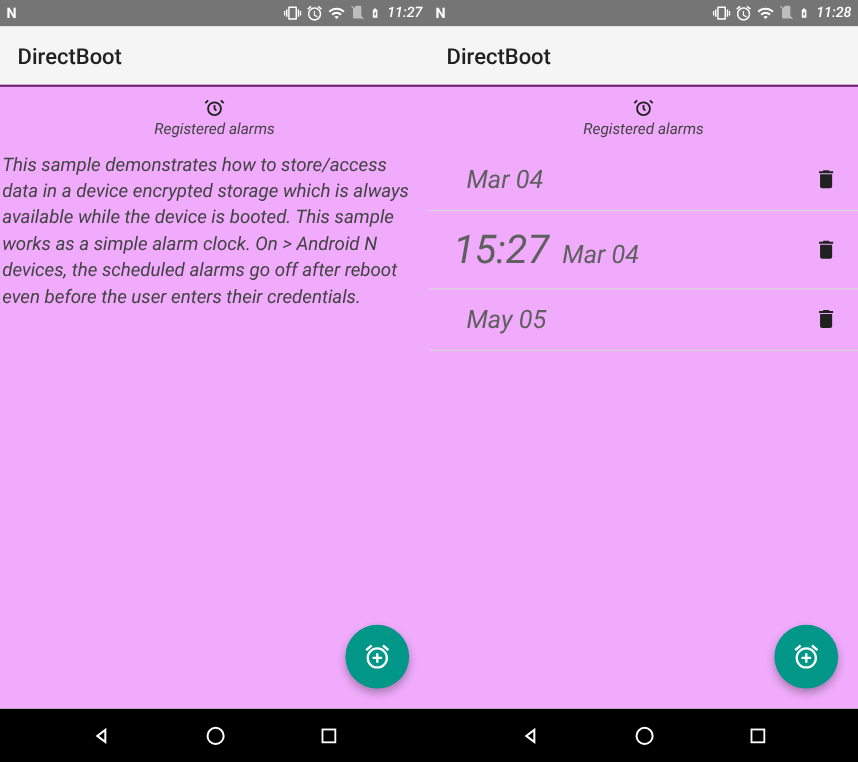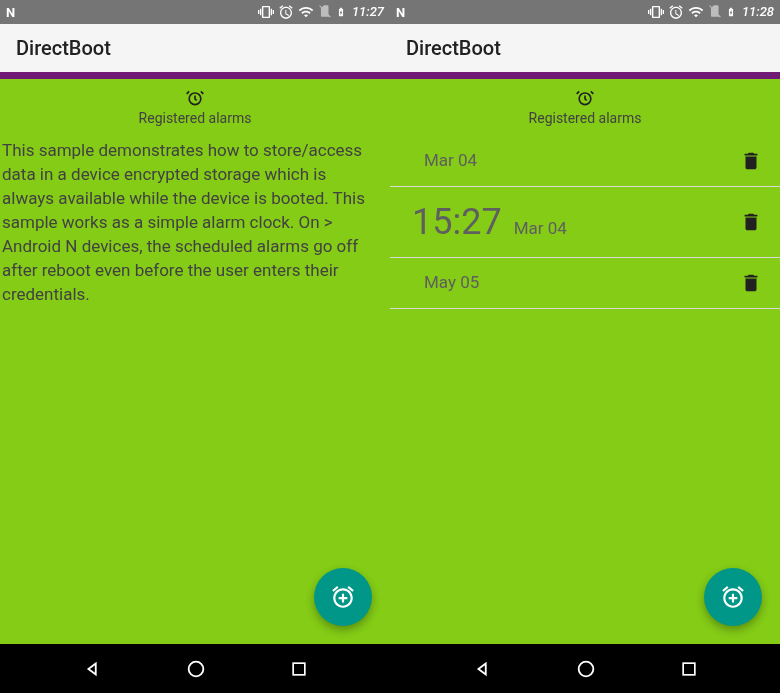--- a/index.html
+++ b/index.html
@@ -41,34 +41,35 @@
   .statusbar svg { display: block; }
   .n-icon {
     font-weight: 700;
     font-size: 13px;
   }
   .clock-text { font-size: 13px; margin-left: 2px; }
   
   .appbar {
     height: 55px;
     background: #f5f5f5;
-    border-bottom: 7px solid #701a75;
+    border-bottom: 2px solid #701a75;
     display: flex;
     align-items: center;
     padding-left: 16px;
     color: #212121;
     font-size: 20px;
     font-weight: 500;
   }
   
   .content {
     flex: 1;
     position: relative;
-    background: #84cc16;
+    background: #f0abfc;
     overflow: hidden;
+    font-style: italic;
   }
   .section-header {
     text-align: center;
     padding-top: 8px;
     color: #424242;
   }
   .section-header svg { display: inline-block; vertical-align: middle; }
   .section-title {
     font-size: 14px;
     color: #424242;
@@ -90,21 +91,21 @@
     padding: 14px 18px 14px 22px;
     border-bottom: 1px solid #d9d9d9;
   }
   .alarm-time {
     font-size: 36px;
     font-weight: 400;
     color: #5f5f5f;
     letter-spacing: 0;
   }
   .alarm-date {
-    font-size: 17px;
+    font-size: 23px;
     color: #5f5f5f;
     margin-left: 12px;
   }
   .alarm-spacer { flex: 1; }
   .trash-btn {
     align-self: center;
     width: 22px;
     height: 22px;
     color: #212121;
     cursor: pointer;

